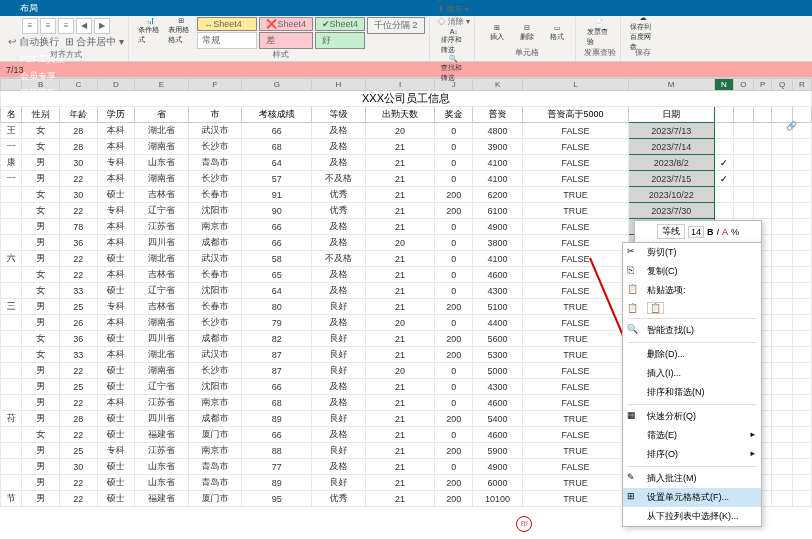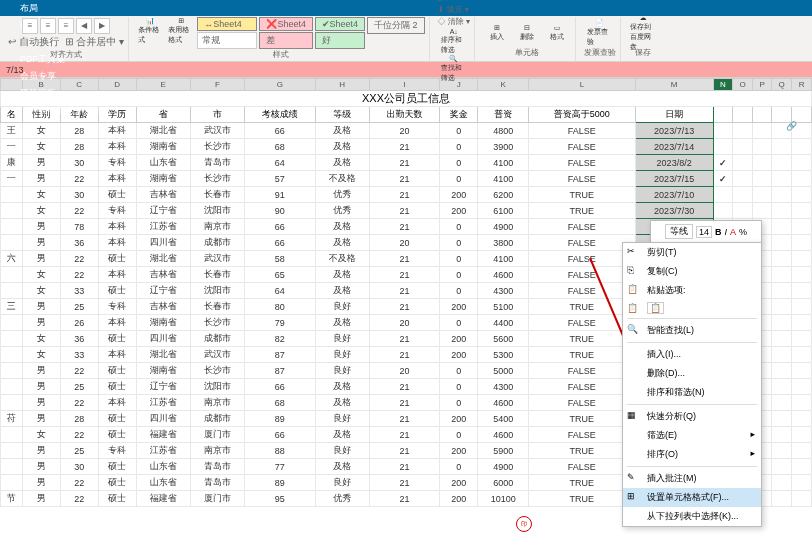--- a/index.html
+++ b/index.html
@@ -26,21 +26,21 @@
 .grid { overflow:hidden; }
 table { border-collapse:collapse; width:100%; }
 .colhdr th { background:#e0e0e0; border:1px solid #ccc; font-size:8px; font-weight:normal; color:#555; height:12px; padding:0 2px; }
 .title-row td { text-align:center; font-size:11px; height:12px; border:1px solid #e8e8e8; }
 .hdr-row td { background:#fff; border:1px solid #ccc; text-align:center; font-size:9px; height:14px; padding:1px; }
 .data-row td { border:1px solid #e8e8e8; text-align:center; font-size:9px; height:14px; padding:1px; color:#333; }
 .sel-col { background:#d4d4d4; border:1px solid #217346 !important; }
 .mark-red { color:#c00; font-weight:bold; }
 
 
-.mini-tb { position:absolute; right:50px; top:220px; background:#fff; border:1px solid #bbb; box-shadow:2px 2px 6px rgba(0,0,0,0.2); padding:3px 14px; font-size:9px; display:flex; gap:3px; align-items:center; }
+.mini-tb { position:absolute; right:50px; top:220px; background:#fff; border:1px solid #bbb; box-shadow:2px 2px 6px rgba(0,0,0,0.2); padding:3px 22px; font-size:9px; display:flex; gap:3px; align-items:center; }
 .ctx { position:absolute; right:50px; top:242px; width:140px; background:#fff; border:1px solid #bbb; box-shadow:2px 2px 6px rgba(0,0,0,0.2); font-size:9px; }
 .ctx div { padding:3px 6px 3px 24px; position:relative; cursor:pointer; white-space:nowrap; }
 .ctx .sep { height:1px; background:#ddd; margin:2px 4px; padding:0; }
 .ctx .ico { position:absolute; left:4px; top:3px; width:12px; height:12px; font-size:9px; }
 .ctx .hl { background:#cde6f7; }
 .arrow { position:absolute; pointer-events:none; }
 
 
 .stamp { position:absolute; left:516px; top:516px; width:16px; height:16px; border:1px solid #c00; border-radius:50%; color:#c00; font-size:6px; display:flex; align-items:center; justify-content:center; }
 </style>
@@ -259,21 +259,21 @@
           <td>30</td>
           <td>硕士</td>
           <td>吉林省</td>
           <td>长春市</td>
           <td>91</td>
           <td>优秀</td>
           <td>21</td>
           <td>200</td>
           <td>6200</td>
           <td>TRUE</td>
-          <td class="sel-col">2023/7/10</td>
+          <td class="sel-col">2023/10/22</td>
           <td class="mark-red"></td>
           <td></td>
           <td></td>
           <td></td>
           <td></td>
         </tr>
         <tr class="data-row">
           <td></td>
           <td>女</td>
           <td>22</td>
@@ -676,22 +676,22 @@
 </div>
 
 <div class="ctx" id="ctx">
     <div><span class="ico">✂</span>剪切(T)</div>
     <div><span class="ico">⎘</span>复制(C)</div>
     <div><span class="ico">📋</span>粘贴选项:</div>
     <div><span class="ico">📋</span><span style="border:1px solid #ccc;padding:0 2px">📋</span></div>
     <div class="sep"></div>
     <div><span class="ico">🔍</span>智能查找(L)</div>
     <div class="sep"></div>
+    <div>删除(D)...</div>
     <div>插入(I)...</div>
-    <div>删除(D)...</div>
     <div>排序和筛选(N)</div>
     <div class="sep"></div>
     <div><span class="ico">▦</span>快速分析(Q)</div>
     <div>筛选(E)<span style="float:right">▸</span></div>
     <div>排序(O)<span style="float:right">▸</span></div>
     <div class="sep"></div>
     <div><span class="ico">✎</span>插入批注(M)</div>
     <div class="hl"><span class="ico">⊞</span>设置单元格格式(F)...</div>
     <div>从下拉列表中选择(K)...</div>
   </div>

